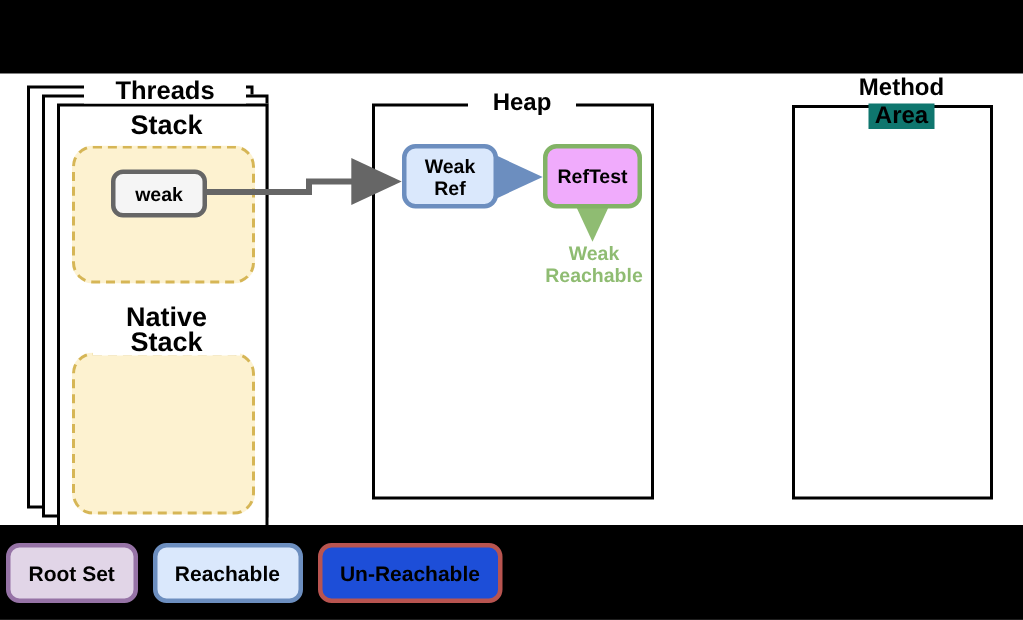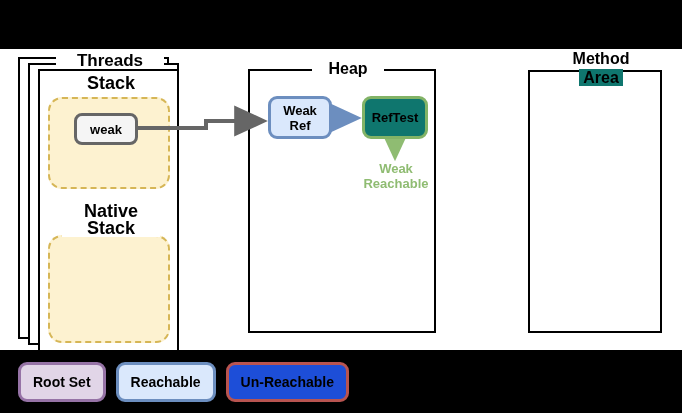--- a/index.html
+++ b/index.html
@@ -191,21 +191,21 @@
   }
 
   
   #legend {
     position: absolute;
     left: 0; top: 361px;
     height: 42px;
     display: flex;
     align-items: center;
     gap: 10px;
-    padding-left: 18px;
+    padding-left: 4px;
     z-index: 8;
   }
   .legend-chip {
     border-width: 3px;
     border-style: solid;
     border-radius: 9px;
     box-sizing: border-box;
     height: 40px;
     padding: 0 12px;
     display: flex;
@@ -246,21 +246,21 @@
     <div class="memarea" id="native-stack-area" style="background: rgb(253, 242, 208); border-color: rgb(214, 182, 86);"></div>
 
     <div class="region" id="heap-region"></div>
     <div class="region-title" id="heap-title">Heap</div>
 
     <div class="objbox" id="weakref-box" style="border-color: rgb(108, 142, 191); background: rgb(218, 232, 252);">
       <div>Weak</div>
       <div>Ref</div>
     </div>
 
-    <div class="objbox" id="reftest-box" style="border-color: rgb(130, 179, 102); background: #0f766e;">
+    <div class="objbox" id="reftest-box" style="border-color: rgb(130, 179, 102); background: #f0abfc;">
       <div>RefTest</div>
     </div>
 
     <div id="weak-reachable-label" style="color: rgb(143, 188, 114);">
       <div>Weak</div>
       <div>Reachable</div>
     </div>
 
     <div class="region" id="method-region"></div>
     <div class="region-title" id="method-title">

